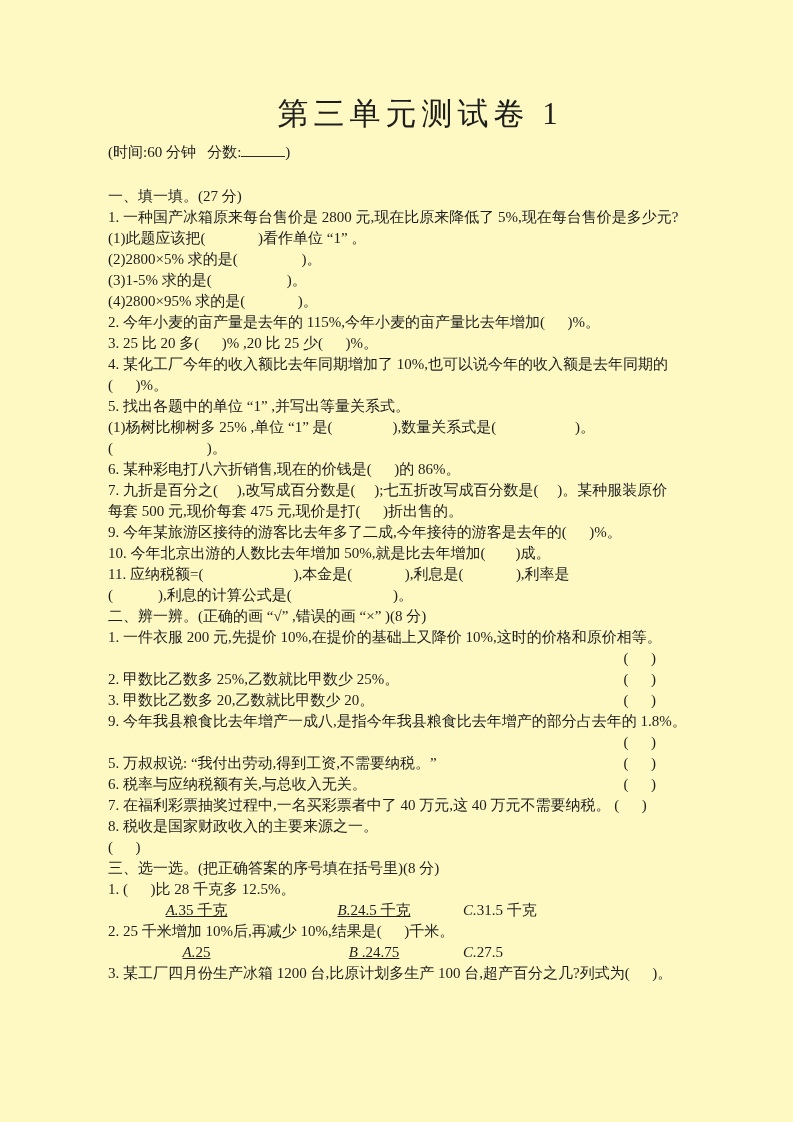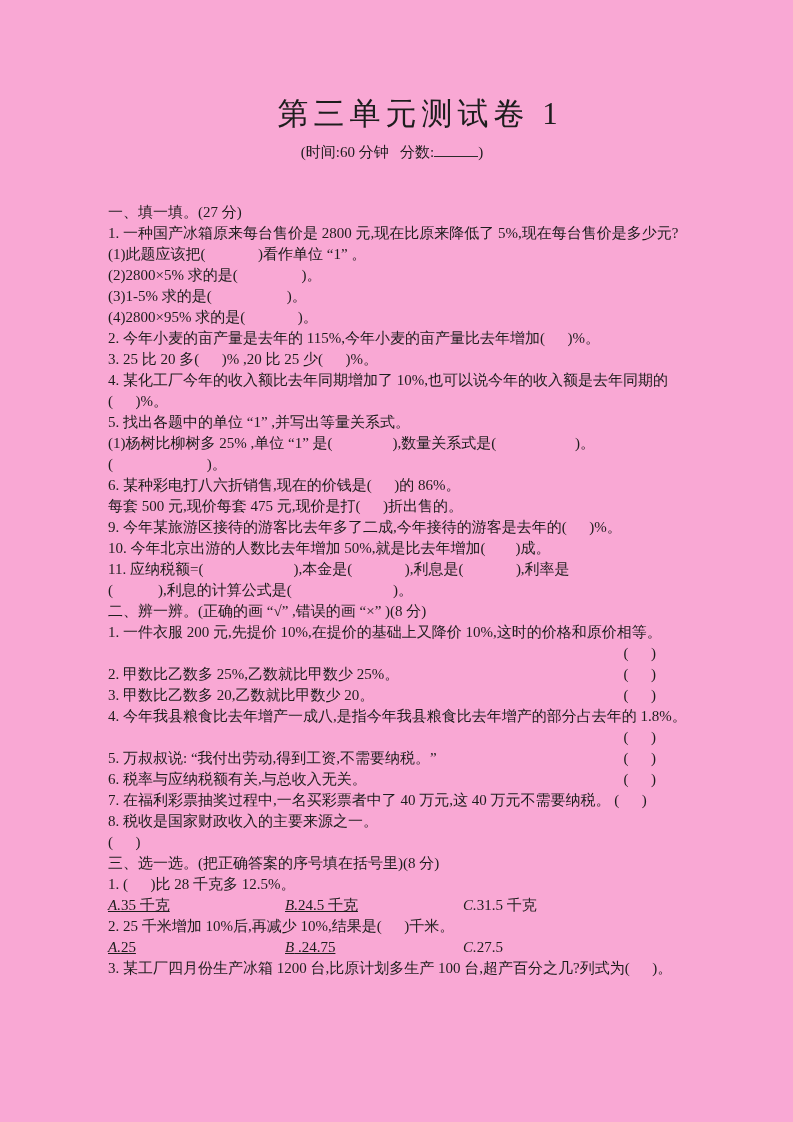--- a/index.html
+++ b/index.html
@@ -1,21 +1,21 @@
 <!DOCTYPE html>
 <html><head>
 <meta charset="utf-8">
 <style>
   html, body { margin: 0; padding: 0; background: #e8e8e8; }
   .page {
     position: relative;
     width: 793px;
     height: 1122px;
     margin: 0 auto;
-    background: #f9a8d4;
+    background: #fef9c3;
     color: #1d1d1d;
     overflow: hidden;
     font-family: "Liberation Serif", serif;
   }
   .content {
     position: absolute;
     left: 108px;
     top: 0;
     width: 570px;
   }
@@ -24,33 +24,33 @@
     text-align: center;
     padding-left: 54px;
     font-family: "Liberation Serif", serif;
     font-size: 31px;
     letter-spacing: 5px;
     line-height: 40px;
     white-space: pre;
   }
   .meta {
     margin-top: 8px;
-    text-align: center;
+    text-align: left;
     padding-right: 2px;
     font-size: 15px;
     line-height: 20px;
     white-space: pre;
   }
   .blank-line {
     display: inline-block;
     width: 44px;
     height: 14px;
     border-bottom: 1.4px solid #2a2a2a;
   }
-  .lines { margin-top: 40px; }
+  .lines { margin-top: 24px; text-align: center; }
   .line {
     display: flex;
     height: 21px;
     line-height: 21px;
     font-size: 15px;
     white-space: pre;
   }
   
   .line.q       { font-family: Liberation Serif, serif; }
   
@@ -78,31 +78,32 @@
         <div class="line q"><span>(3)1-5% 求的是(                    )。</span></div>
         <div class="line q"><span>(4)2800×95% 求的是(              )。</span></div>
         <div class="line q"><span>2. 今年小麦的亩产量是去年的 115%,今年小麦的亩产量比去年增加(      )%。</span></div>
         <div class="line q"><span>3. 25 比 20 多(      )% ,20 比 25 少(      )%。</span></div>
         <div class="line q"><span>4. 某化工厂今年的收入额比去年同期增加了 10%,也可以说今年的收入额是去年同期的</span></div>
         <div class="line q"><span>(      )%。</span></div>
         <div class="line q"><span>5. 找出各题中的单位 “1” ,并写出等量关系式。</span></div>
         <div class="line q"><span>(1)杨树比柳树多 25% ,单位 “1” 是(                ),数量关系式是(                     )。</span></div>
         <div class="line q"><span>(                         )。</span></div>
         <div class="line q"><span>6. 某种彩电打八六折销售,现在的价钱是(      )的 86%。</span></div>
+        <div class="line q"><span>7. 九折是百分之(     ),改写成百分数是(     );七五折改写成百分数是(     )。某种服装原价</span></div>
         <div class="line q"><span>每套 500 元,现价每套 475 元,现价是打(      )折出售的。</span></div>
         <div class="line q"><span>9. 今年某旅游区接待的游客比去年多了二成,今年接待的游客是去年的(      )%。</span></div>
         <div class="line q"><span>10. 今年北京出游的人数比去年增加 50%,就是比去年增加(        )成。</span></div>
         <div class="line q"><span>11. 应纳税额=(                        ),本金是(              ),利息是(              ),利率是</span></div>
         <div class="line q"><span>(            ),利息的计算公式是(                           )。</span></div>
         <div class="line section"><span>二、辨一辨。(正确的画 “√” ,错误的画 “×” )(8 分)</span></div>
         <div class="line q"><span>1. 一件衣服 200 元,先提价 10%,在提价的基础上又降价 10%,这时的价格和原价相等。</span></div>
         <div class="line right"><span>(      )</span></div>
         <div class="line q"><span>2. 甲数比乙数多 25%,乙数就比甲数少 25%。</span><span class="right-bracket">(      )</span></div>
         <div class="line q"><span>3. 甲数比乙数多 20,乙数就比甲数少 20。</span><span class="right-bracket">(      )</span></div>
-        <div class="line q"><span>4. 今年我县粮食比去年增产一成八,是指今年我县粮食比去年增产的部分占去年的 1.8%。</span></div>
+        <div class="line q"><span>9. 今年我县粮食比去年增产一成八,是指今年我县粮食比去年增产的部分占去年的 1.8%。</span></div>
         <div class="line right"><span>(      )</span></div>
         <div class="line q"><span>5. 万叔叔说: “我付出劳动,得到工资,不需要纳税。”</span><span class="right-bracket">(      )</span></div>
         <div class="line q"><span>6. 税率与应纳税额有关,与总收入无关。</span><span class="right-bracket">(      )</span></div>
         <div class="line q"><span>7. 在福利彩票抽奖过程中,一名买彩票者中了 40 万元,这 40 万元不需要纳税。 (      )</span></div>
         <div class="line q"><span>8. 税收是国家财政收入的主要来源之一。</span></div>
         <div class="line q"><span>(      )</span></div>
         <div class="line section"><span>三、选一选。(把正确答案的序号填在括号里)(8 分)</span></div>
         <div class="line q"><span>1. (      )比 28 千克多 12.5%。</span></div>
         <div class="line options"><span class="opt-col">A.35 千克</span><span class="opt-col">B.24.5 千克</span><span class="opt-col">C.31.5 千克</span></div>
         <div class="line q"><span>2. 25 千米增加 10%后,再减少 10%,结果是(      )千米。</span></div>

